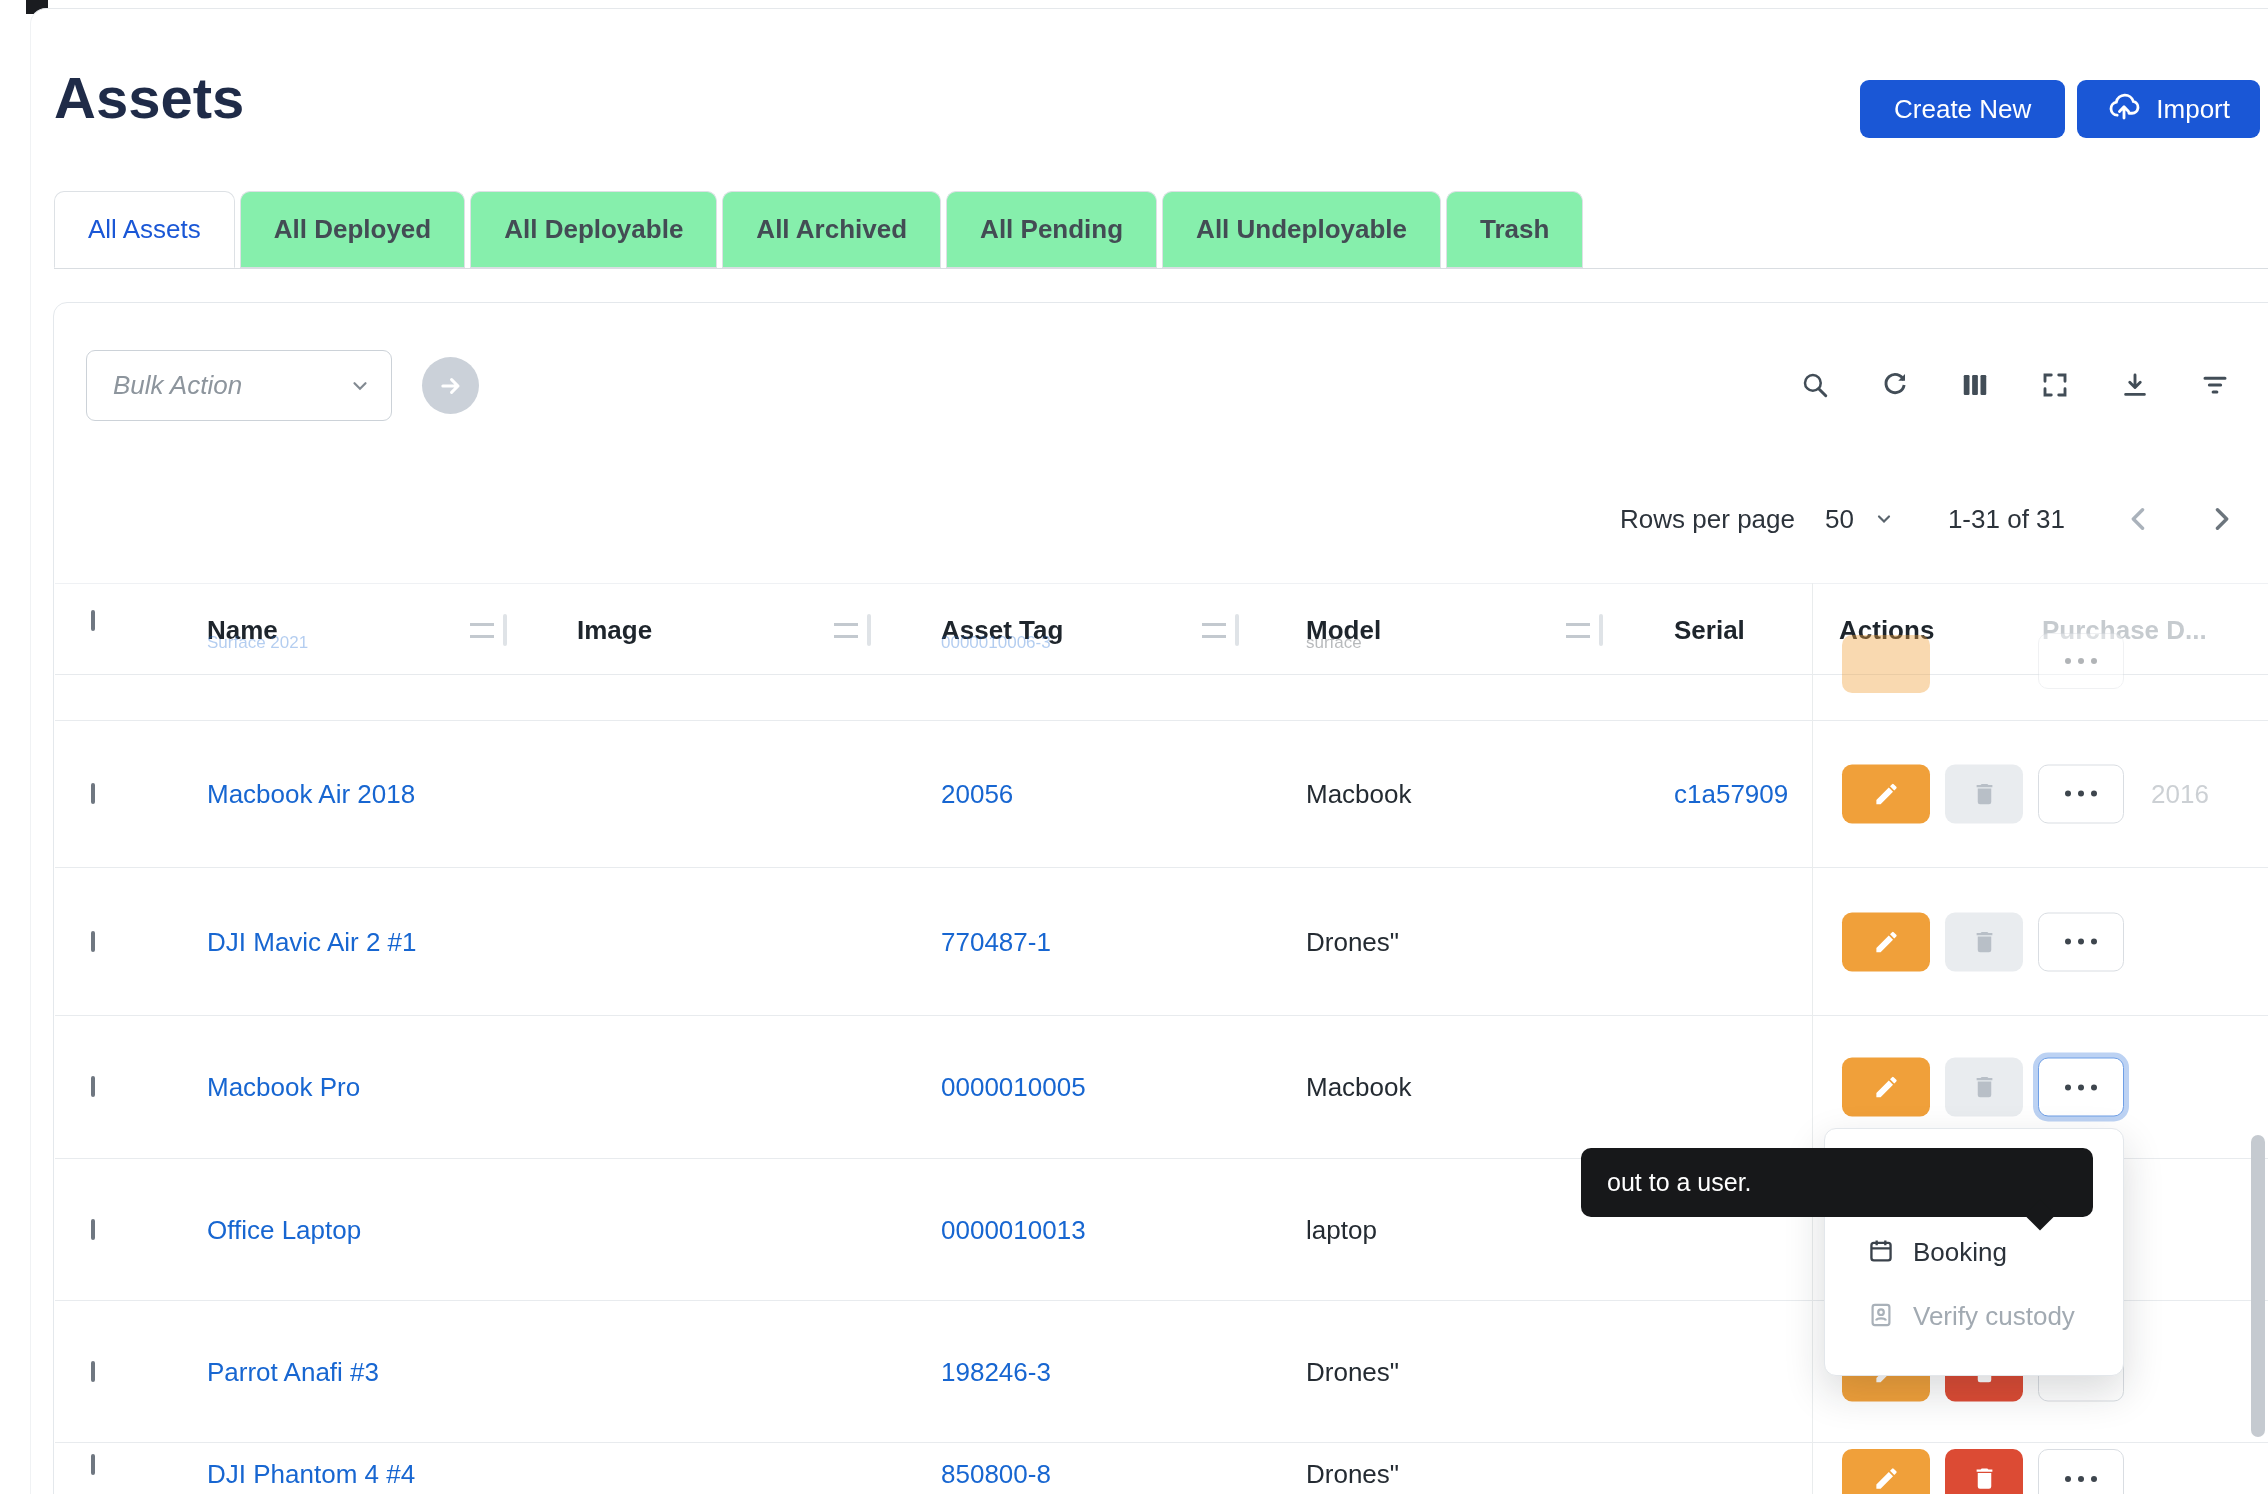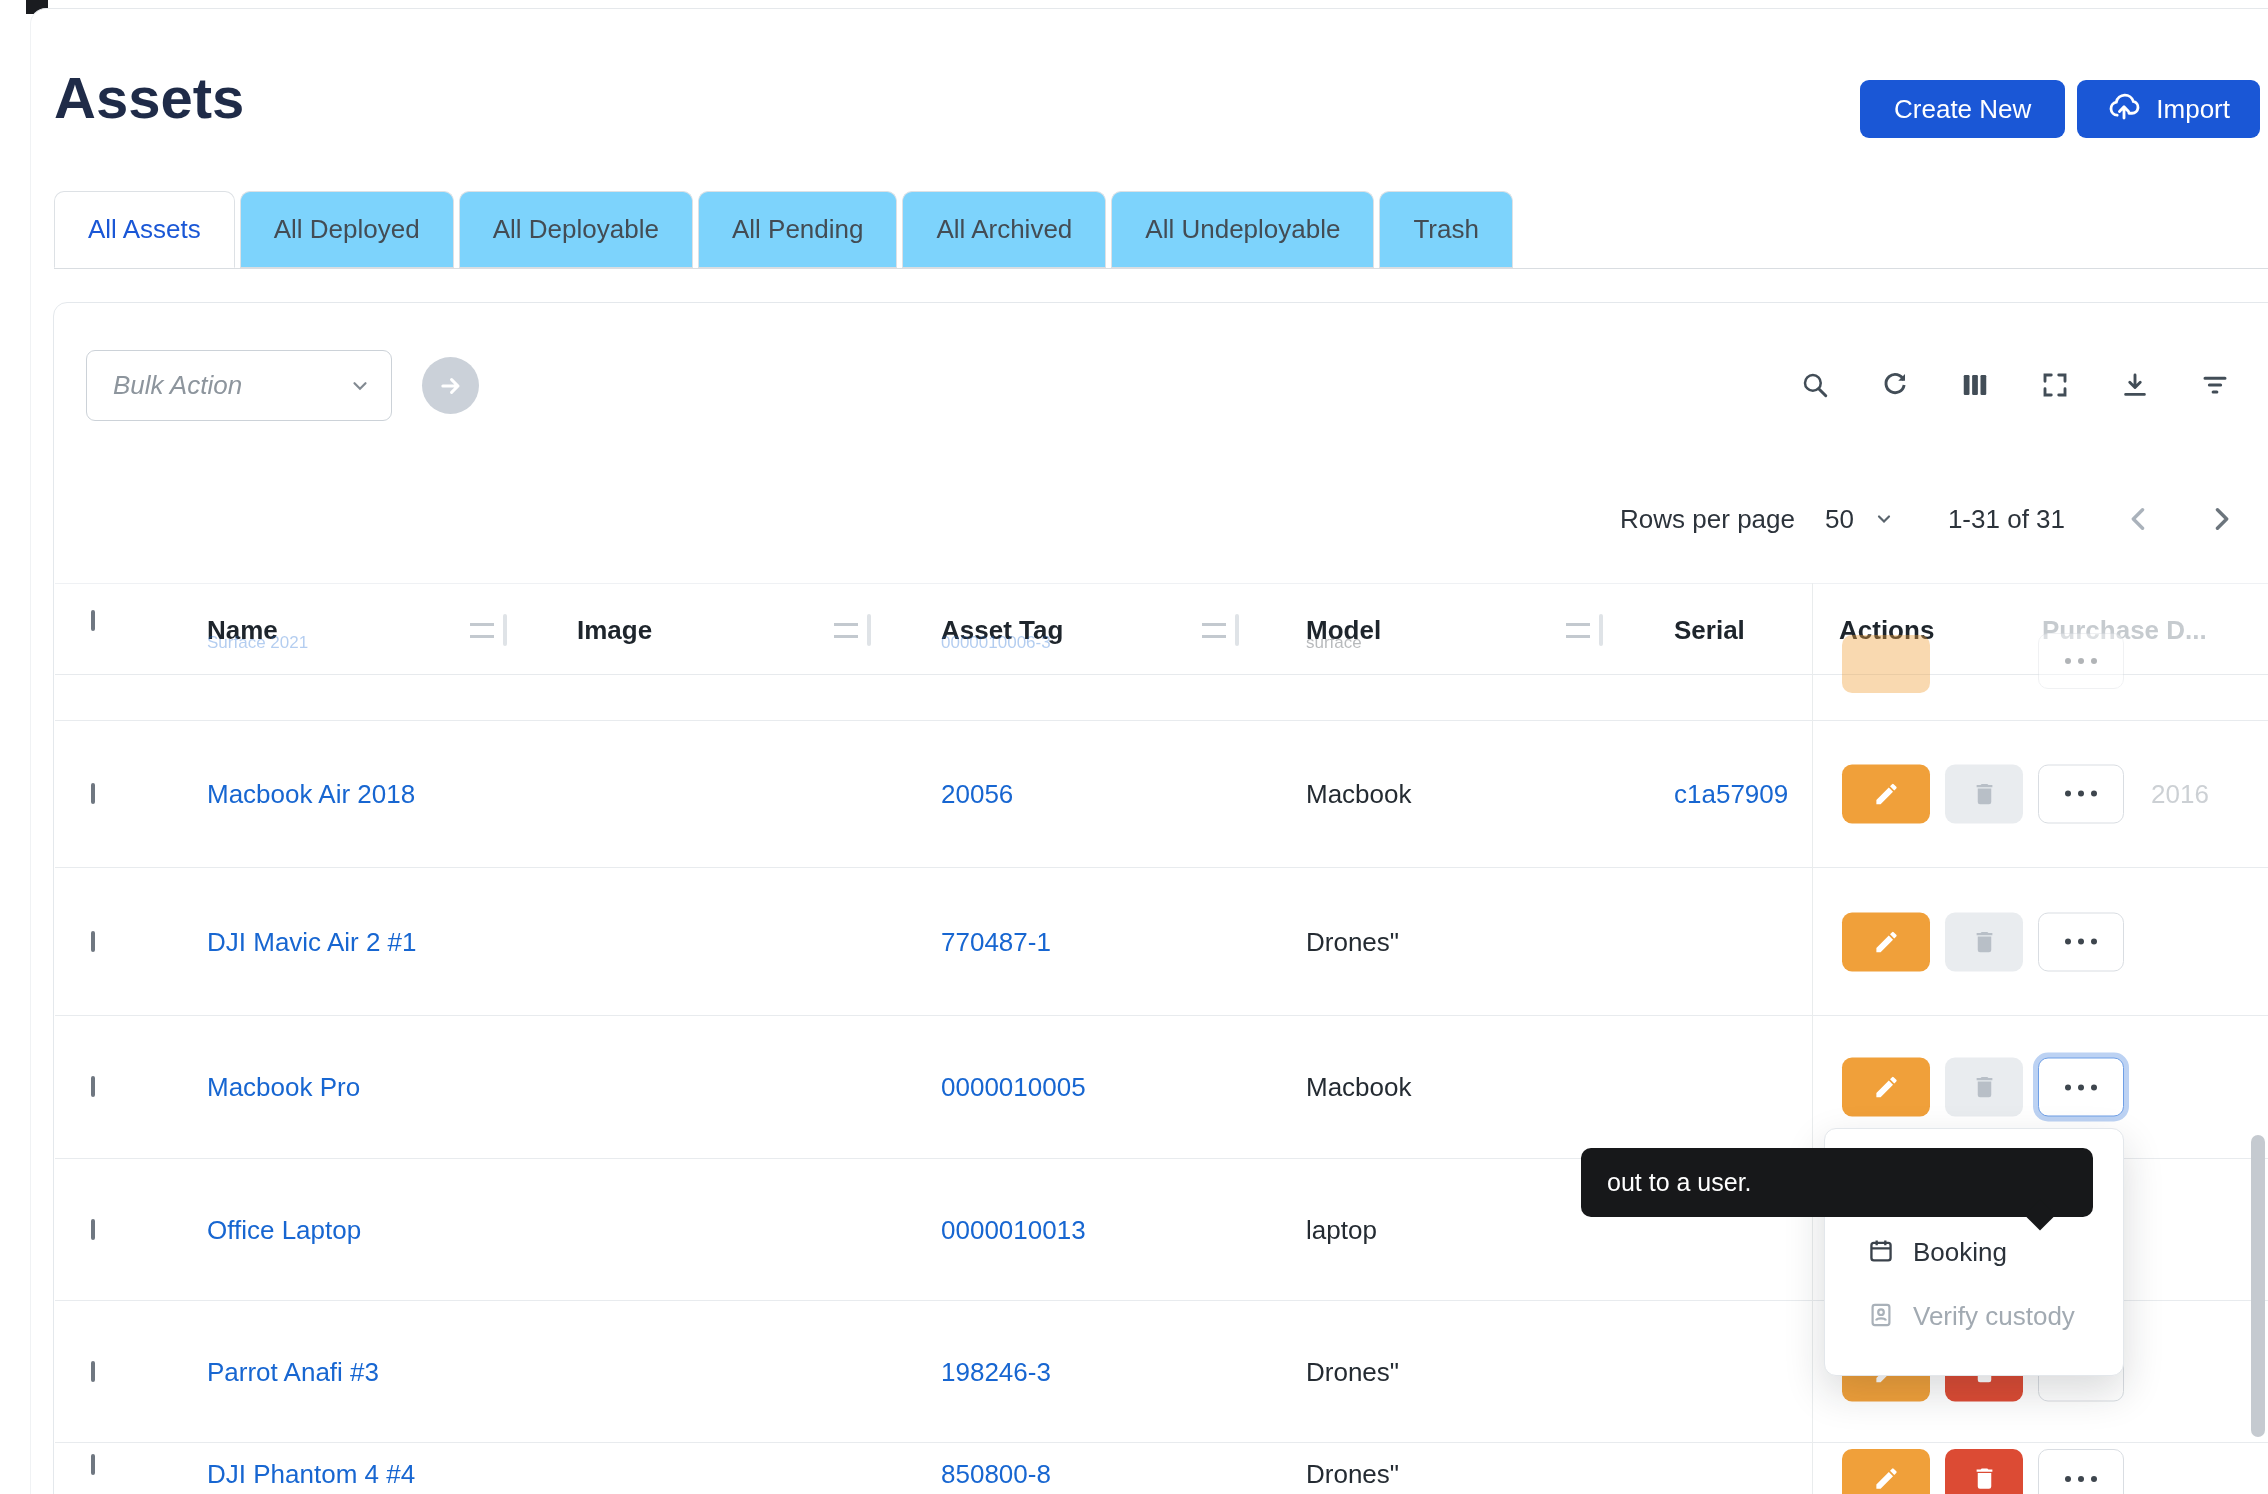--- a/index.html
+++ b/index.html
@@ -16,22 +16,22 @@
   .top-actions{position:absolute;top:80px;right:8px;display:flex;gap:12px;padding-left:34px;}
   .btn{height:58px;border:none;border-radius:9px;background:#1a57d6;color:#fff;
        font-size:26px;font-weight:500;font-family:inherit;display:flex;align-items:center;justify-content:center;}
   .btn.create{padding:0 34px;}
   .btn.import{padding:0 30px;gap:15px;}
 
   
   .tabs{position:absolute;left:54px;right:0;top:191px;height:78px;display:flex;gap:5px;
         border-bottom:1px solid #d9dde1;box-sizing:border-box;}
   .tab{height:77px;padding:0 33px;display:flex;align-items:center;font-size:26px;color:#434c54;
-       background:#7dd3fc;border:1px solid #dde1e5;border-bottom:1px solid #d9dde1;
-       border-radius:10px 10px 0 0;margin-bottom:-1px;box-sizing:border-box;cursor:pointer;}
+       background:#86efac;border:1px solid #dde1e5;border-bottom:1px solid #d9dde1;
+       border-radius:10px 10px 0 0;margin-bottom:-1px;box-sizing:border-box;cursor:pointer;font-weight:bold;}
   .tab.active{background:#fff;color:#1a57d6;font-weight:400;border-bottom-color:#fff;}
 
   
   .card{position:absolute;left:53px;top:302px;right:-4px;bottom:-12px;background:#fff;
         border:1px solid #e4e8ec;border-radius:14px 0 0 0;}
 
   .bulk{position:absolute;left:32px;top:47px;width:306px;height:71px;border:1px solid #ccd2d8;border-radius:9px;
         display:flex;align-items:center;justify-content:space-between;padding:0 20px 0 26px;box-sizing:border-box;
         color:#8d959d;font-style:italic;font-size:26px;background:#fff;}
   .go{position:absolute;left:368px;top:54px;width:57px;height:57px;border-radius:50%;border:none;
@@ -132,22 +132,22 @@
           </svg>
       </span>
       <span>Import</span>
     </button>
   </div>
 
   <div class="tabs">
       <div class="tab active">All Assets</div>
       <div class="tab">All Deployed</div>
       <div class="tab">All Deployable</div>
+      <div class="tab">All Archived</div>
       <div class="tab">All Pending</div>
-      <div class="tab">All Archived</div>
       <div class="tab">All Undeployable</div>
       <div class="tab">Trash</div>
     </div>
 
   <div class="card">
 
     <div class="bulk">
       <span>Bulk Action</span>
       <span style="color:#828a92;display:flex;">
         <svg width="22" height="22" viewBox="0 0 24 24" fill="none" stroke="currentColor" stroke-width="2.4" stroke-linecap="round">

